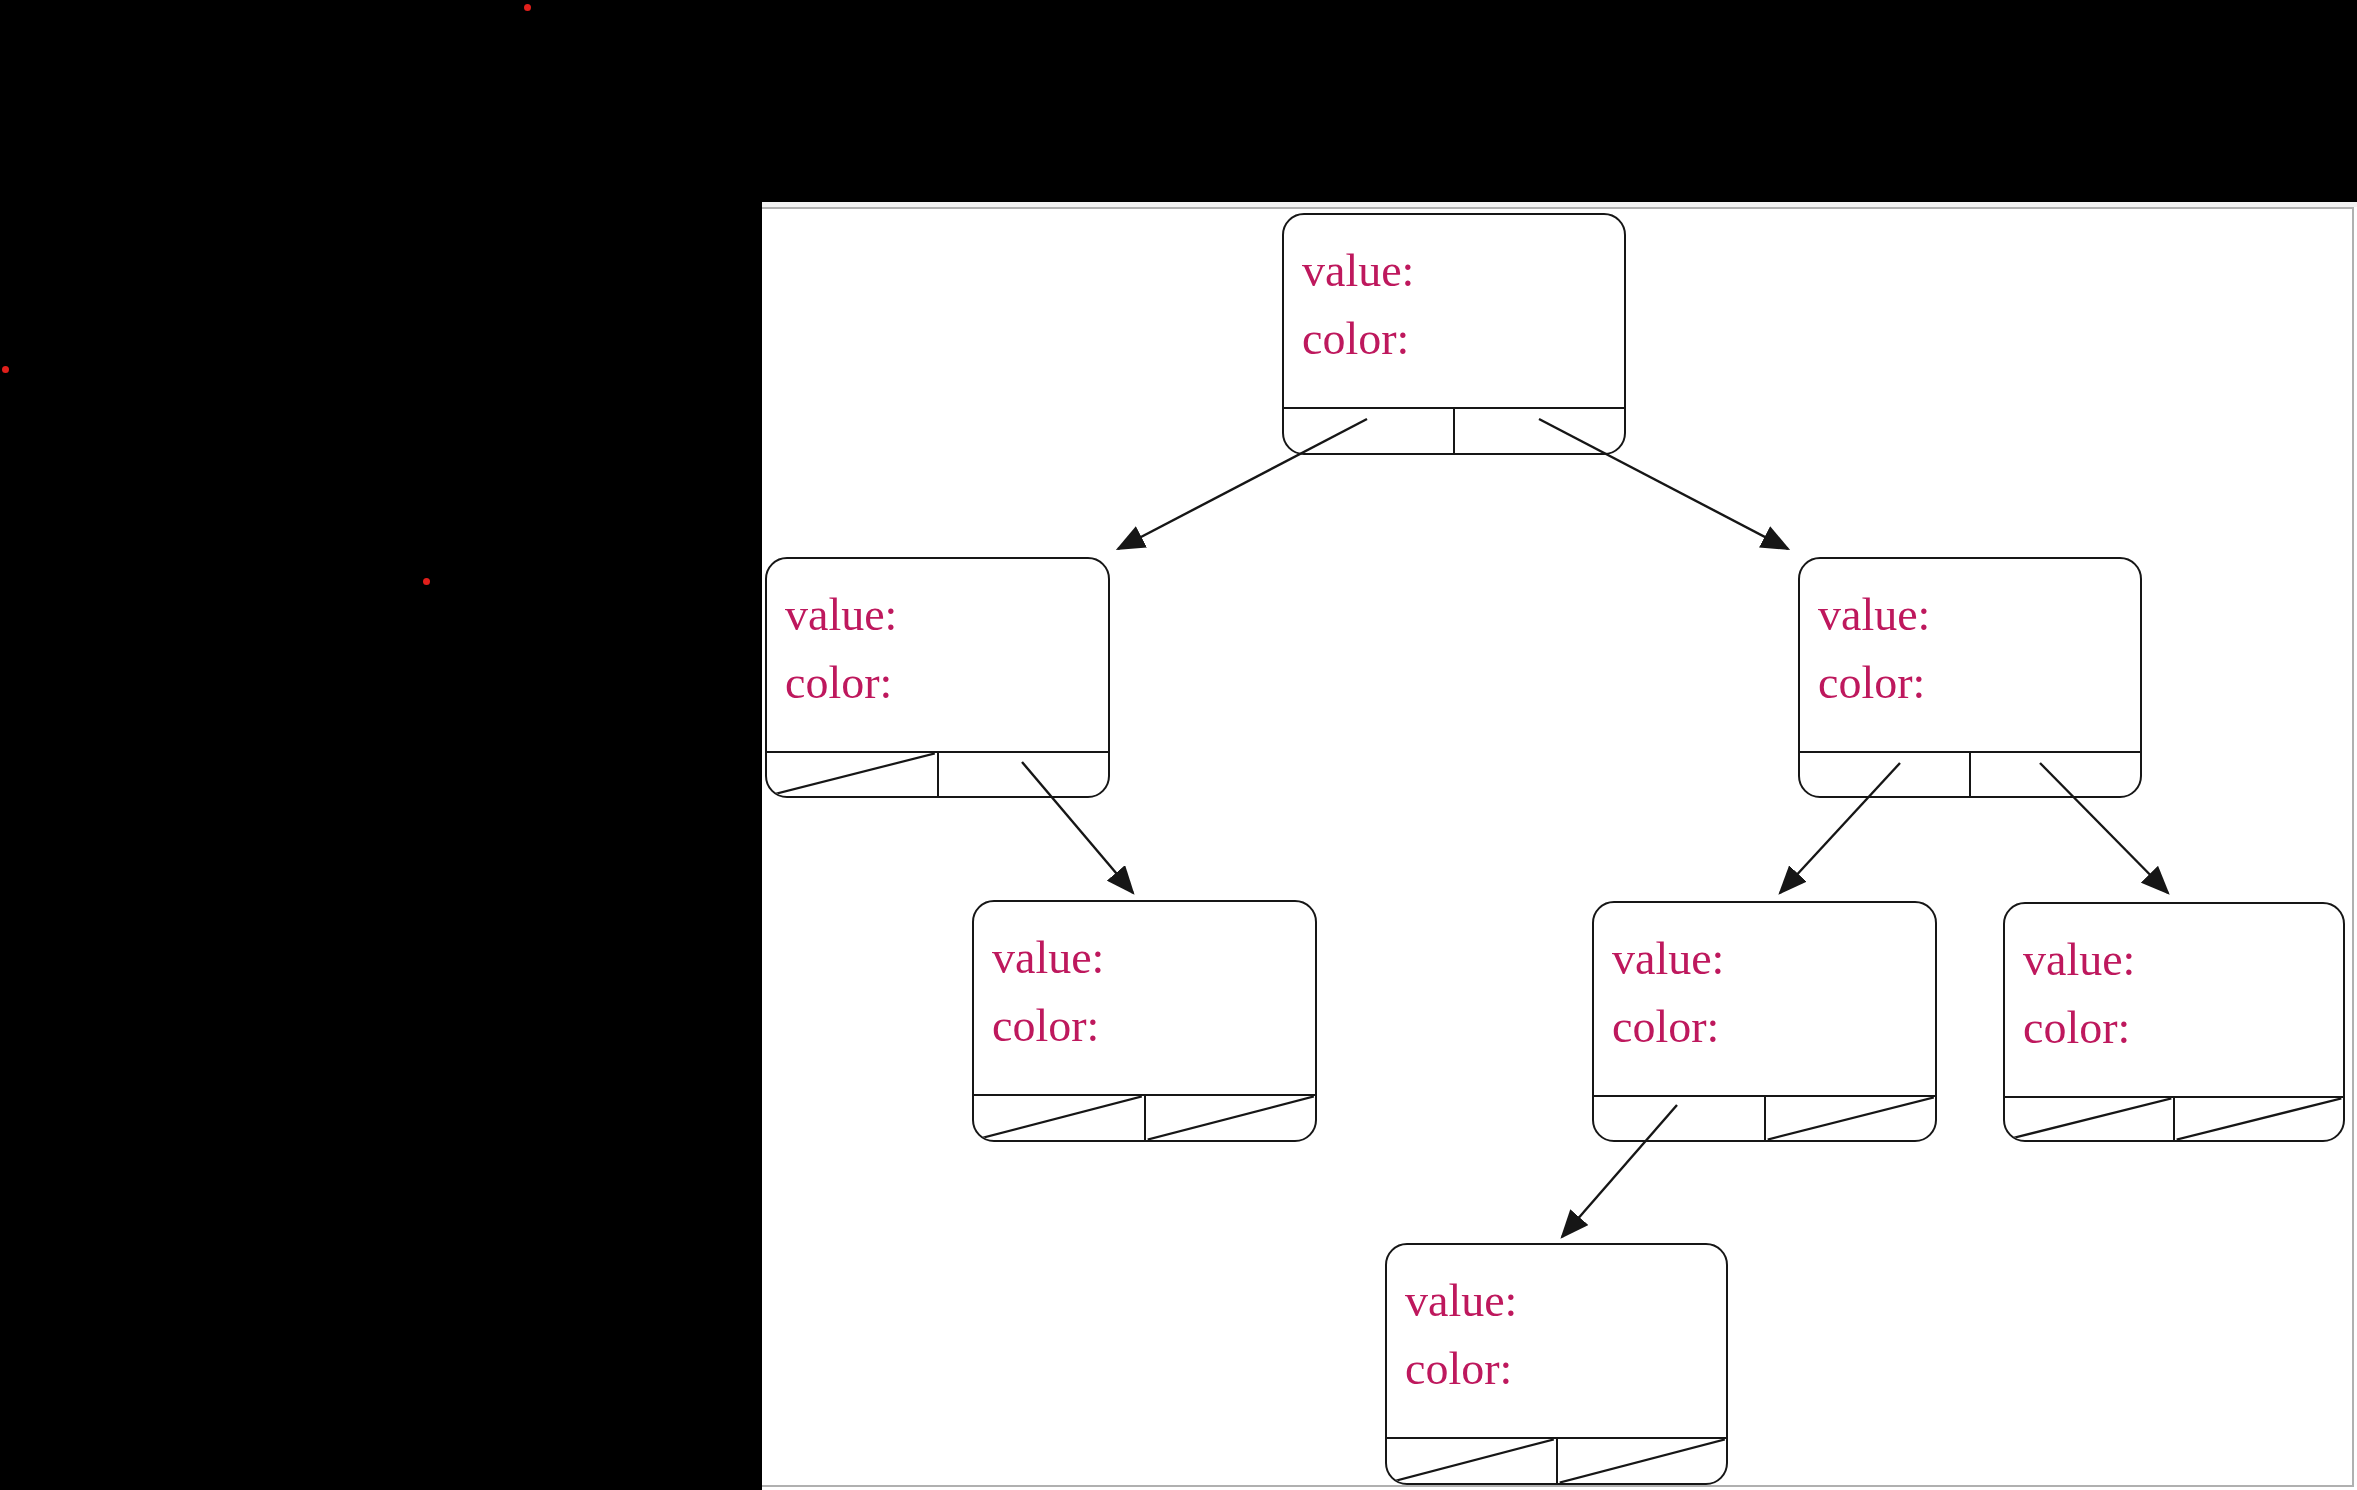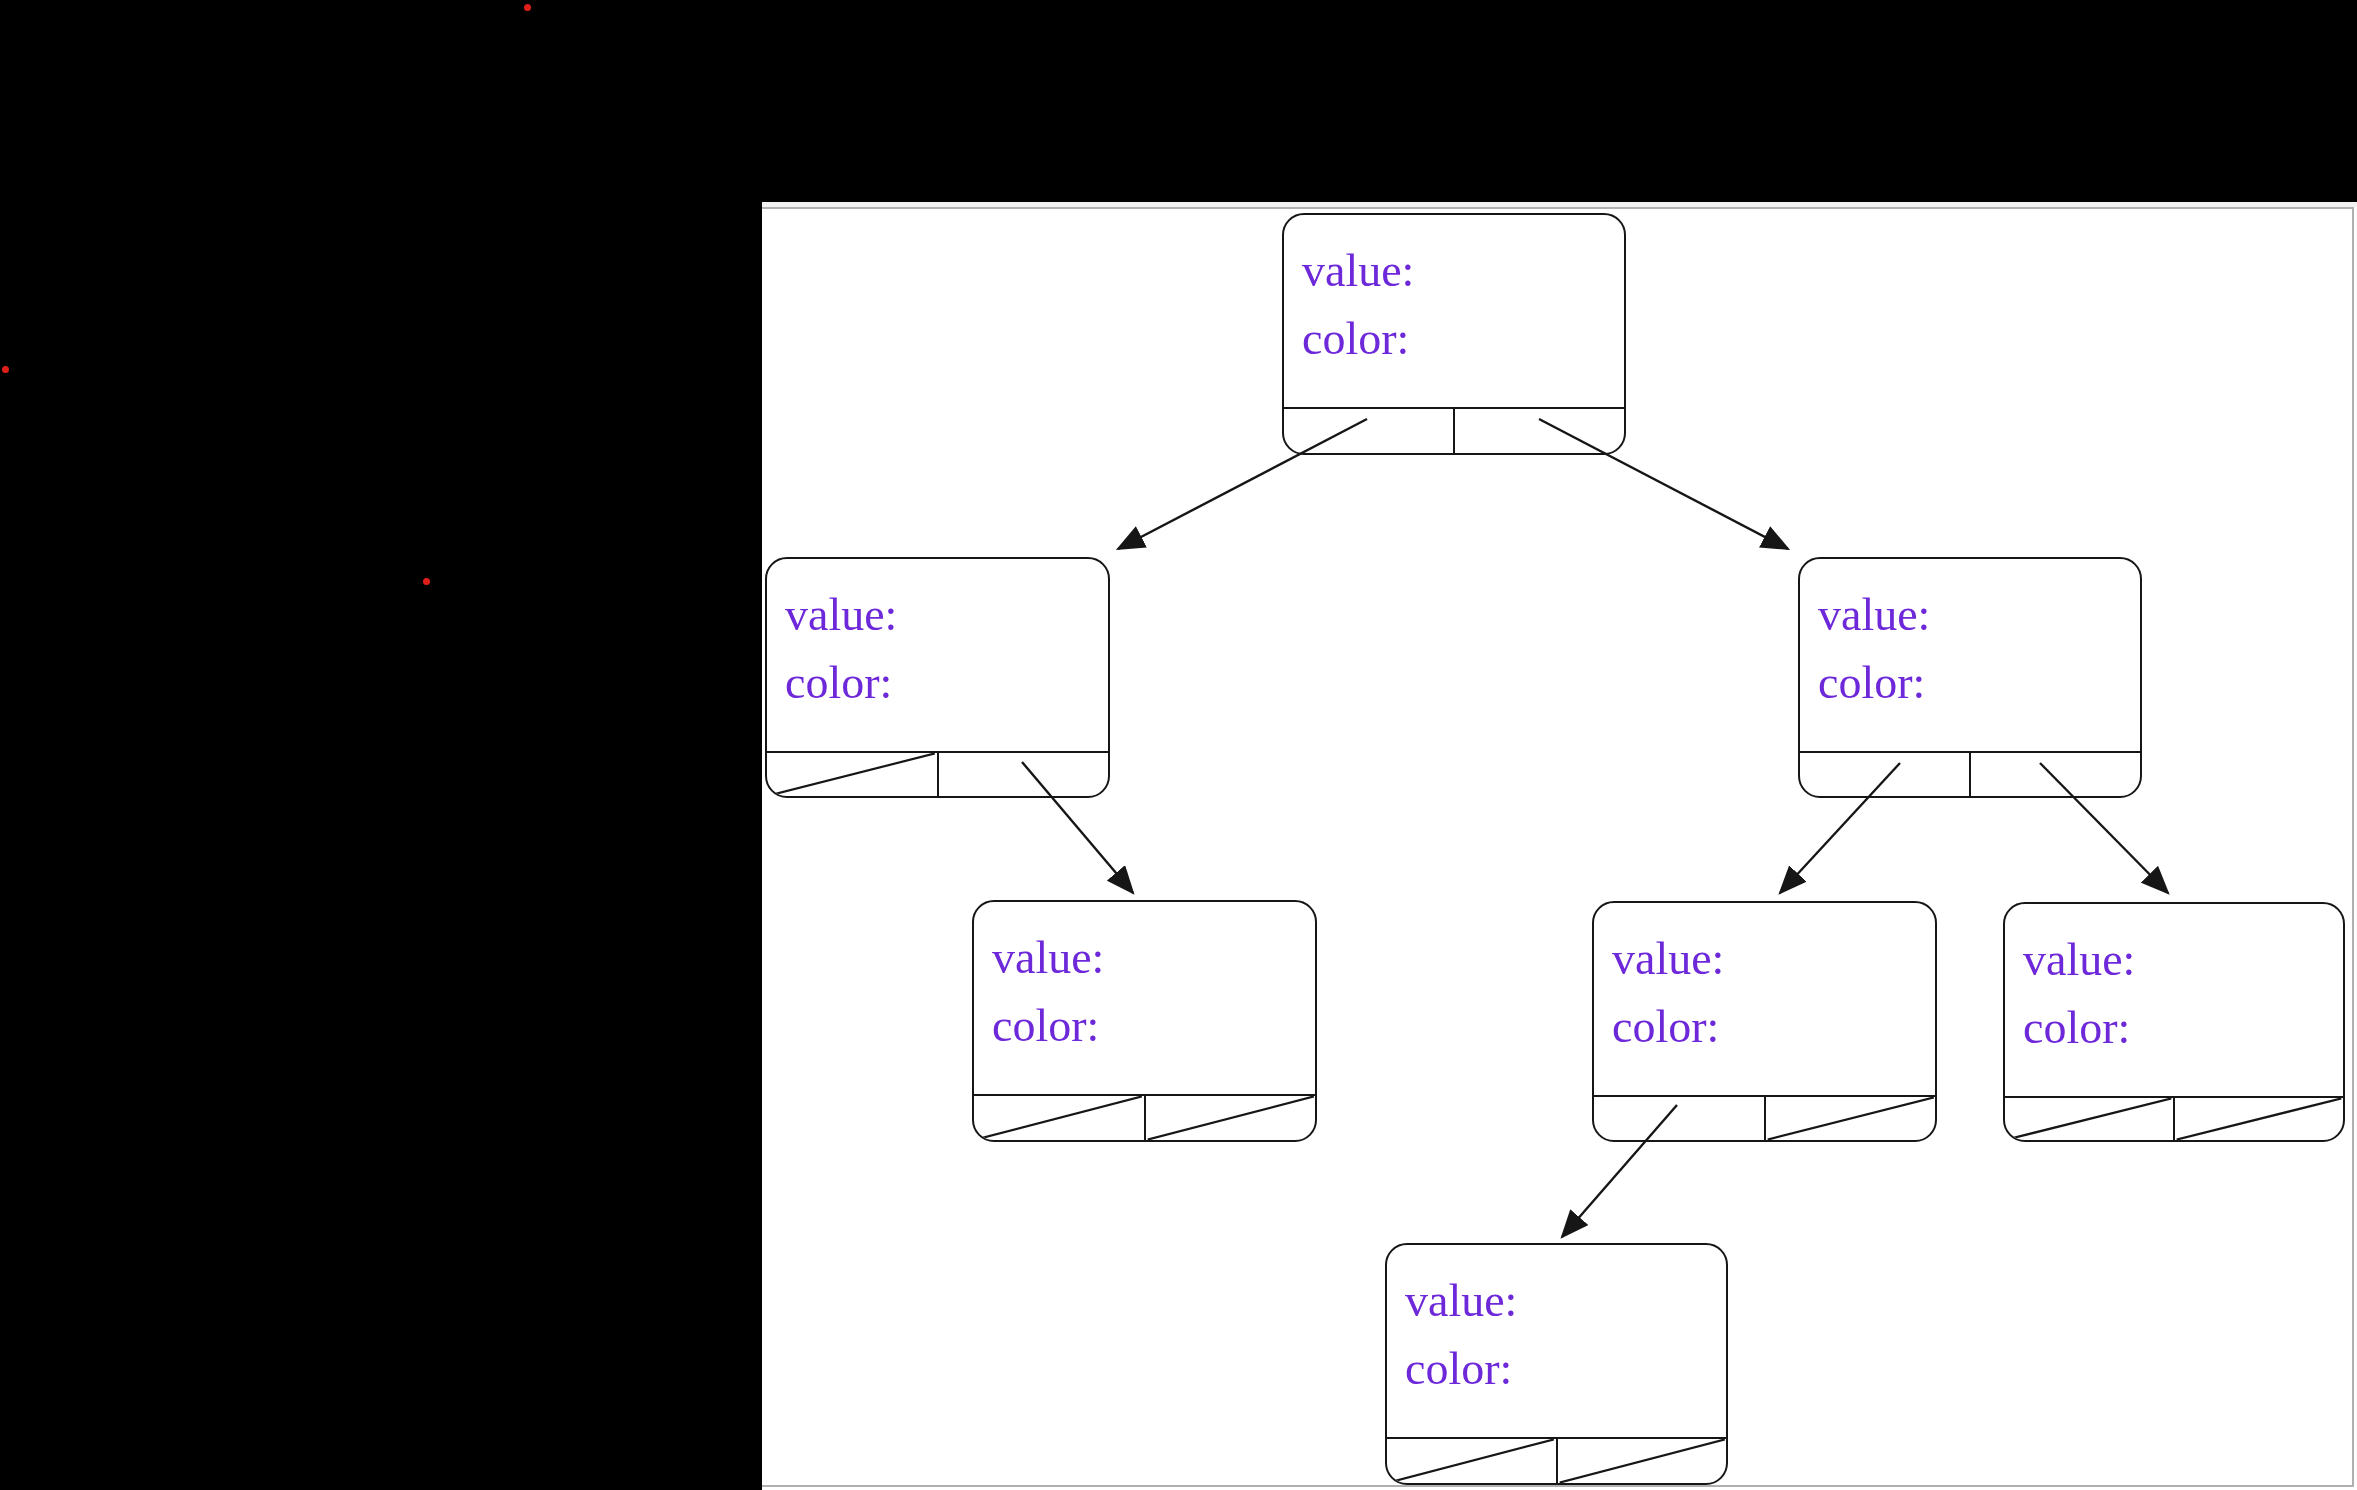--- a/index.html
+++ b/index.html
@@ -8,21 +8,21 @@
   .window{position:absolute;background:#ffffff;overflow:hidden;}
   .window-top-strip{position:absolute;left:0;right:0;top:0;height:5px;}
   .window-frame{position:absolute;top:5px;right:3px;bottom:3px;left:-4px;
                 border:2px solid #b0b0b0;}
   svg.edges{position:absolute;left:0;top:0;pointer-events:none;}
   .edges line{stroke:#161616;stroke-width:2.4;}
   .node{position:absolute;box-sizing:border-box;border:2px solid #161616;
         border-radius:22px;background:#ffffff;display:flex;flex-direction:column;
         overflow:hidden;}
   .node-text{height:170px;padding:22px 0 0 18px;font-size:46px;line-height:68px;
-             color:#6d28d9;}
+             color:#be185d;}
   .node-cells{flex:1;display:flex;border-top:2px solid #161616;}
   .cell{flex:1;position:relative;}
   .cell + .cell{border-left:2px solid #161616;}
   .slash{position:absolute;left:0;top:0;width:100%;height:100%;display:block;}
   .slash line{stroke:#161616;stroke-width:2.2;}
   .dot{position:absolute;border-radius:50%;}
 </style>
 </head>
 <body>
 

